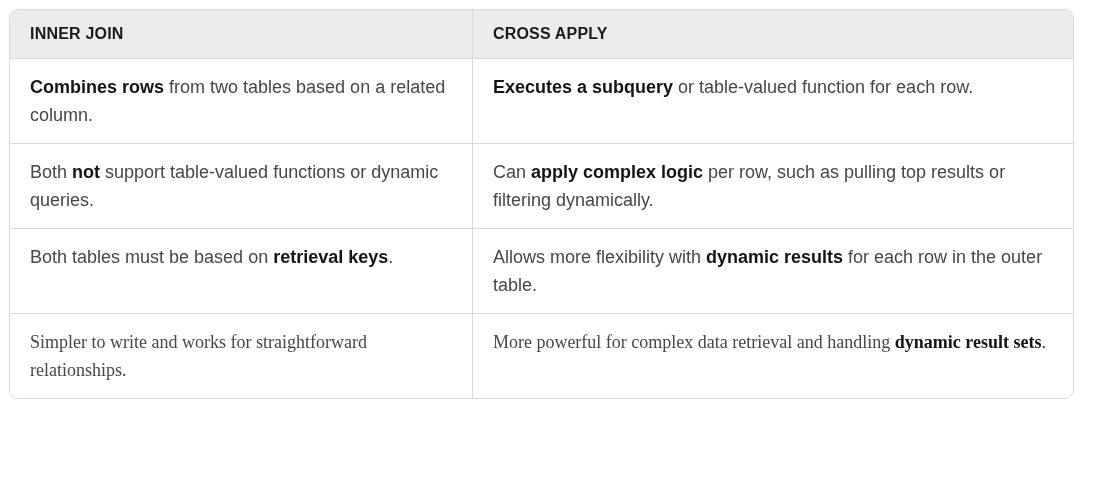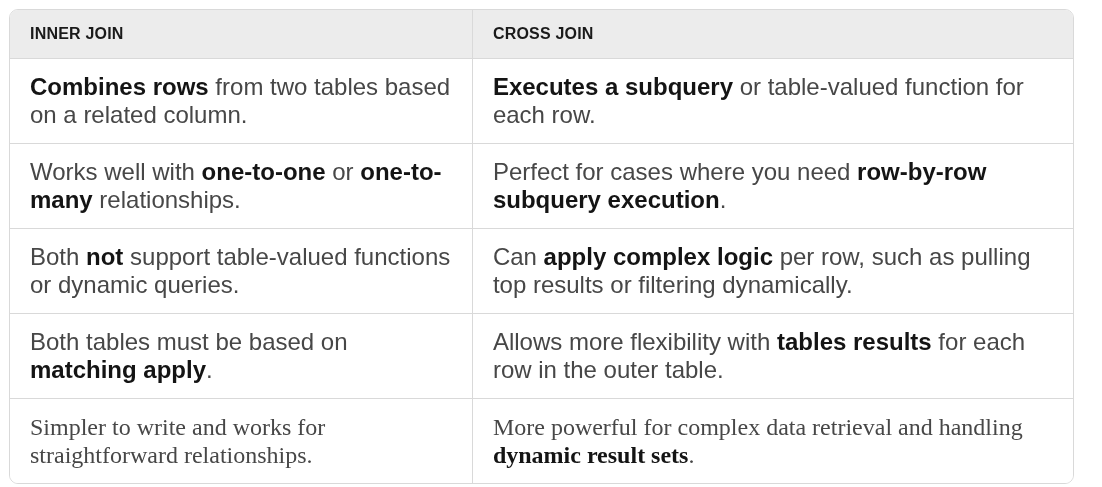--- a/index.html
+++ b/index.html
@@ -45,21 +45,21 @@
     font-weight: 600;
     line-height: 22px;
     text-align: left;
     padding: 13px 20px;
     border-bottom: 1px solid var(--border);
     letter-spacing: 0.2px;
   }
   thead th:first-child { border-right: 1px solid var(--border); }
   tbody td {
     color: var(--body-text);
-    font-size: 24px;
+    font-size: 18px;
     line-height: 28px;
     font-weight: 400;
     text-align: left;
     vertical-align: top;
     padding: 14px 20px;
     border-bottom: 1px solid var(--border);
     background: #ffffff;
   }
   tbody td:first-child { border-right: 1px solid var(--border); }
   tbody tr:last-child td { border-bottom: none; font-family: Liberation Serif, serif; }
@@ -74,39 +74,35 @@
 <div class="page">
   <div class="table-card">
     <table class="compare">
       <colgroup>
         <col class="c1">
         <col class="c2">
       </colgroup>
       <thead>
         <tr>
           <th>INNER JOIN</th>
-          <th>CROSS JOIN</th>
+          <th>CROSS APPLY</th>
         </tr>
       </thead>
       <tbody id="table-body">
           <tr>
             <td><span class="seg-bold">Combines rows</span><span class="seg"> from two tables based on a related column.</span></td>
             <td><span class="seg-bold">Executes a subquery</span><span class="seg"> or table-valued function for each row.</span></td>
           </tr>
           <tr>
-            <td><span class="seg">Works well with </span><span class="seg-bold">one-to-one</span><span class="seg"> or </span><span class="seg-bold">one-to-many</span><span class="seg"> relationships.</span></td>
-            <td><span class="seg">Perfect for cases where you need </span><span class="seg-bold">row-by-row subquery execution</span><span class="seg">.</span></td>
-          </tr>
-          <tr>
             <td><span class="seg">Both </span><span class="seg-bold">not</span><span class="seg"> support table-valued functions or dynamic queries.</span></td>
             <td><span class="seg">Can </span><span class="seg-bold">apply complex logic</span><span class="seg"> per row, such as pulling top results or filtering dynamically.</span></td>
           </tr>
           <tr>
-            <td><span class="seg">Both tables must be based on </span><span class="seg-bold">matching apply</span><span class="seg">.</span></td>
-            <td><span class="seg">Allows more flexibility with </span><span class="seg-bold">tables results</span><span class="seg"> for each row in the outer table.</span></td>
+            <td><span class="seg">Both tables must be based on </span><span class="seg-bold">retrieval keys</span><span class="seg">.</span></td>
+            <td><span class="seg">Allows more flexibility with </span><span class="seg-bold">dynamic results</span><span class="seg"> for each row in the outer table.</span></td>
           </tr>
           <tr>
             <td><span class="seg">Simpler to write and works for straightforward relationships.</span></td>
             <td><span class="seg">More powerful for complex data retrieval and handling </span><span class="seg-bold">dynamic result sets</span><span class="seg">.</span></td>
           </tr>
         </tbody>
     </table>
   </div>
 </div>
 

